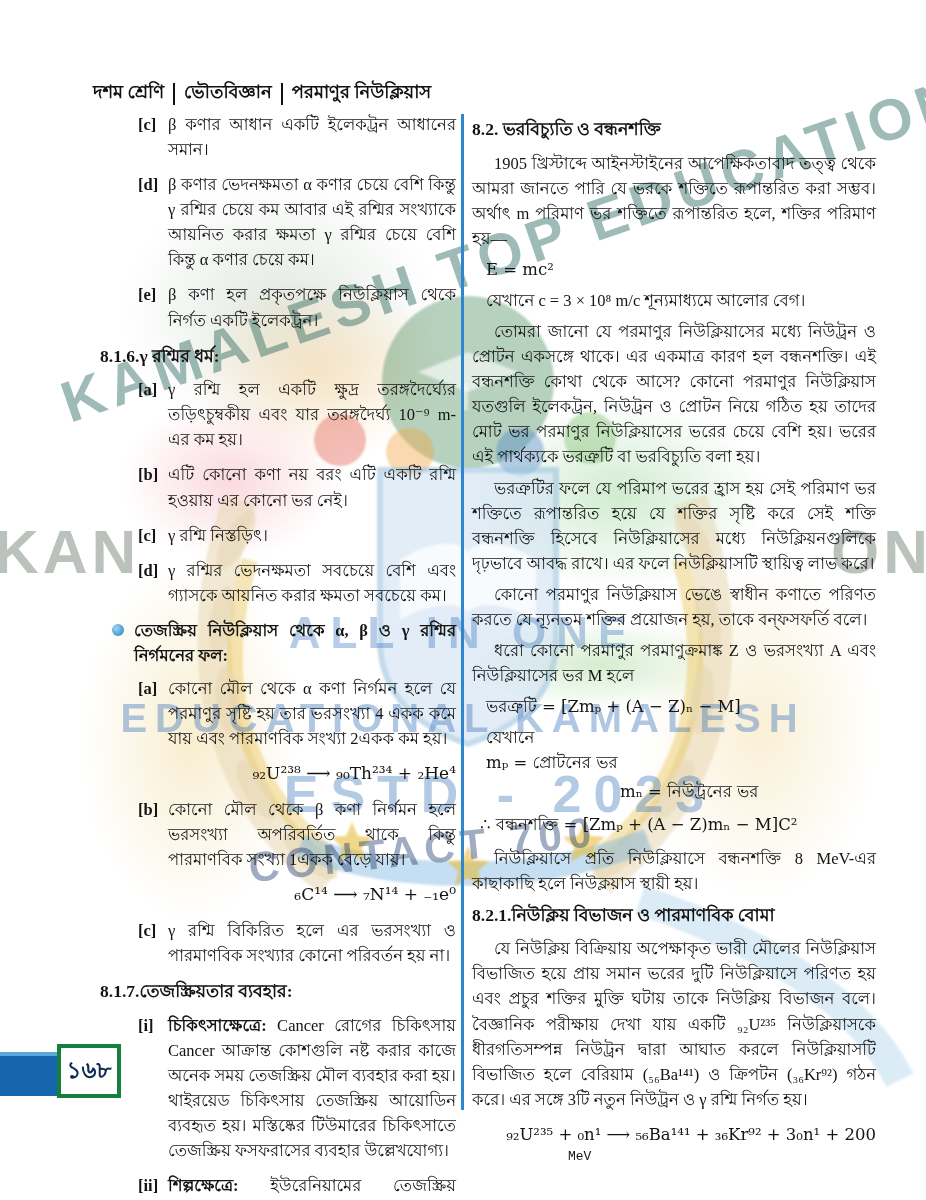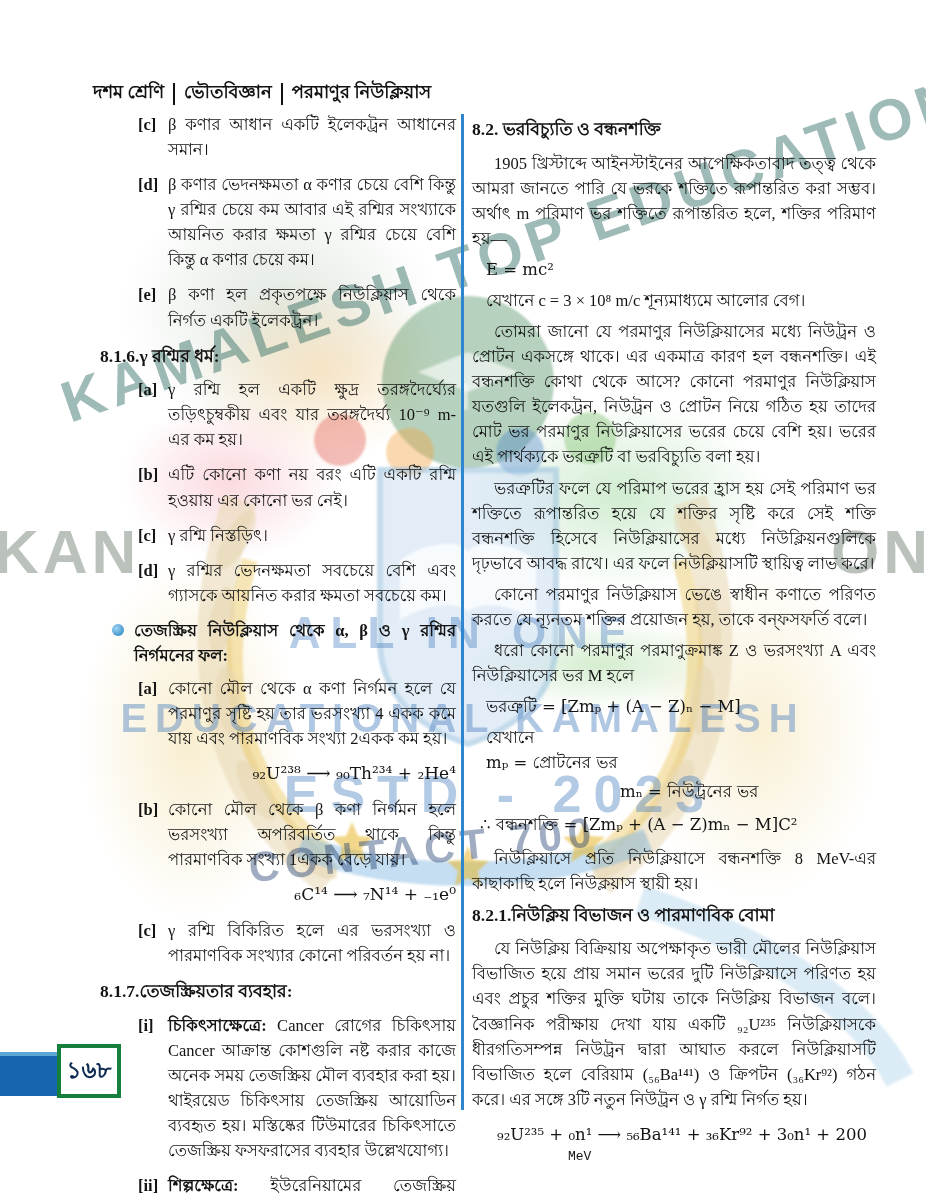--- a/index.html
+++ b/index.html
@@ -53,21 +53,21 @@
   .bullet-head .dot{flex:none;width:12px;height:12px;border-radius:50%;
     background:radial-gradient(circle at 35% 35%,#9fd4f2,#1e7ec2);margin:6px 10px 0 0;}
   .formula{font-family:"DejaVu Serif",serif;font-size:17px;text-align:right;margin:2px 0 10px 0;white-space:nowrap;}
   .para{margin:0 0 6px 0;text-indent:22px;}
   .para.noind{text-indent:0;}
   .eqline{margin:2px 0 6px 14px;font-family:"DejaVu Serif",serif;}
   .where-row{display:flex;margin:4px 0 4px 14px;flex-direction:column;}
   .where-row .w{flex:none;margin-right:54px;}
   .mn-line{margin:2px 0 8px 148px;font-family:"DejaVu Serif",serif;}
   .therefore{margin:6px 0 8px 8px;font-family:"DejaVu Serif",serif;}
-  .fission{margin-top:10px;font-family:"DejaVu Serif",serif;font-size:16.5px;text-align:center;
+  .fission{margin-top:10px;font-family:"DejaVu Serif",serif;font-size:16.5px;text-align:right;
     padding-left:16px;white-space:nowrap;}
   .fission-unit{padding-left:96px;font-family:Liberation Mono, monospace;font-size:13px;}
   .lead{font-weight:700;}
 </style>
 </head>
 <body>
 
 <div class="page">
 
   <div class="wm">

